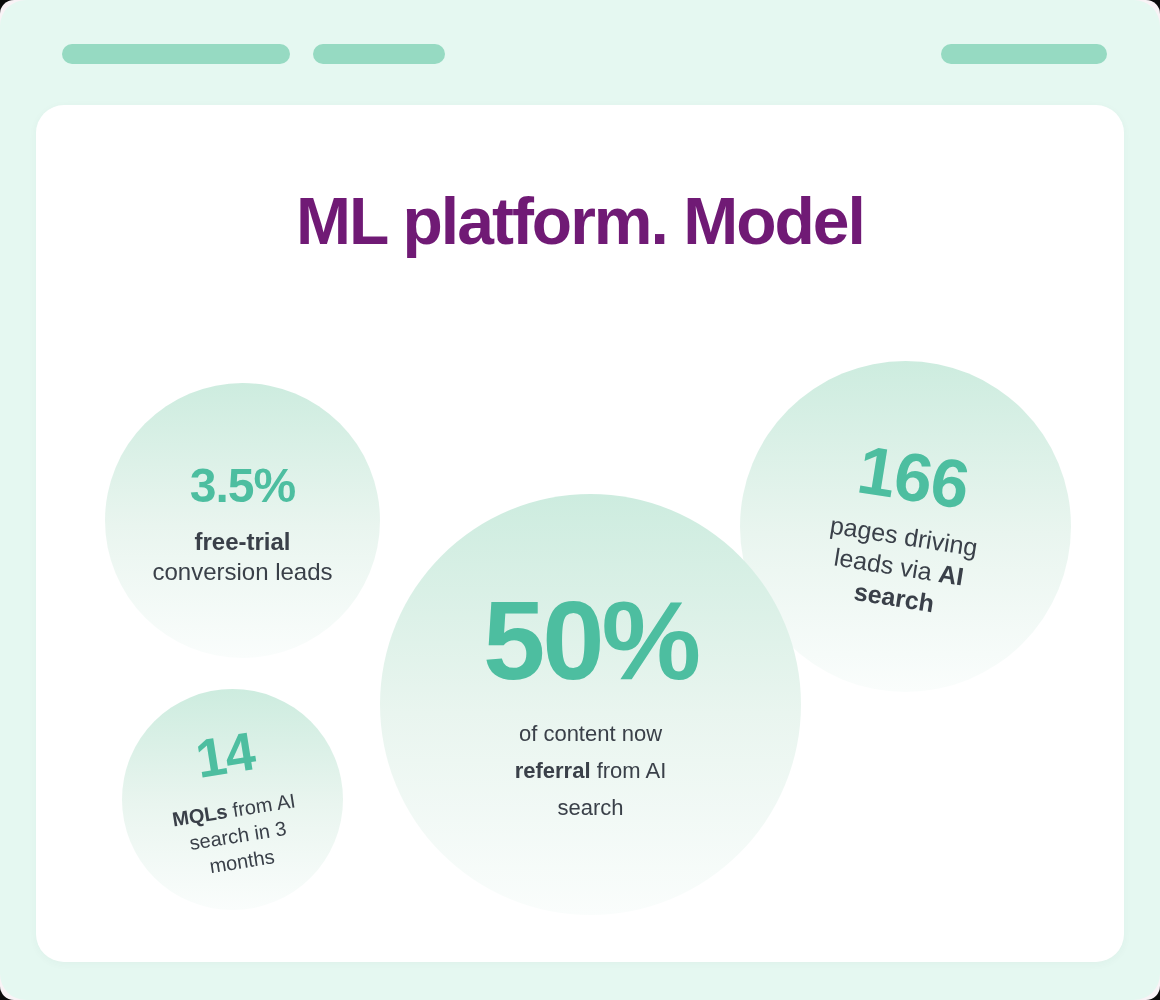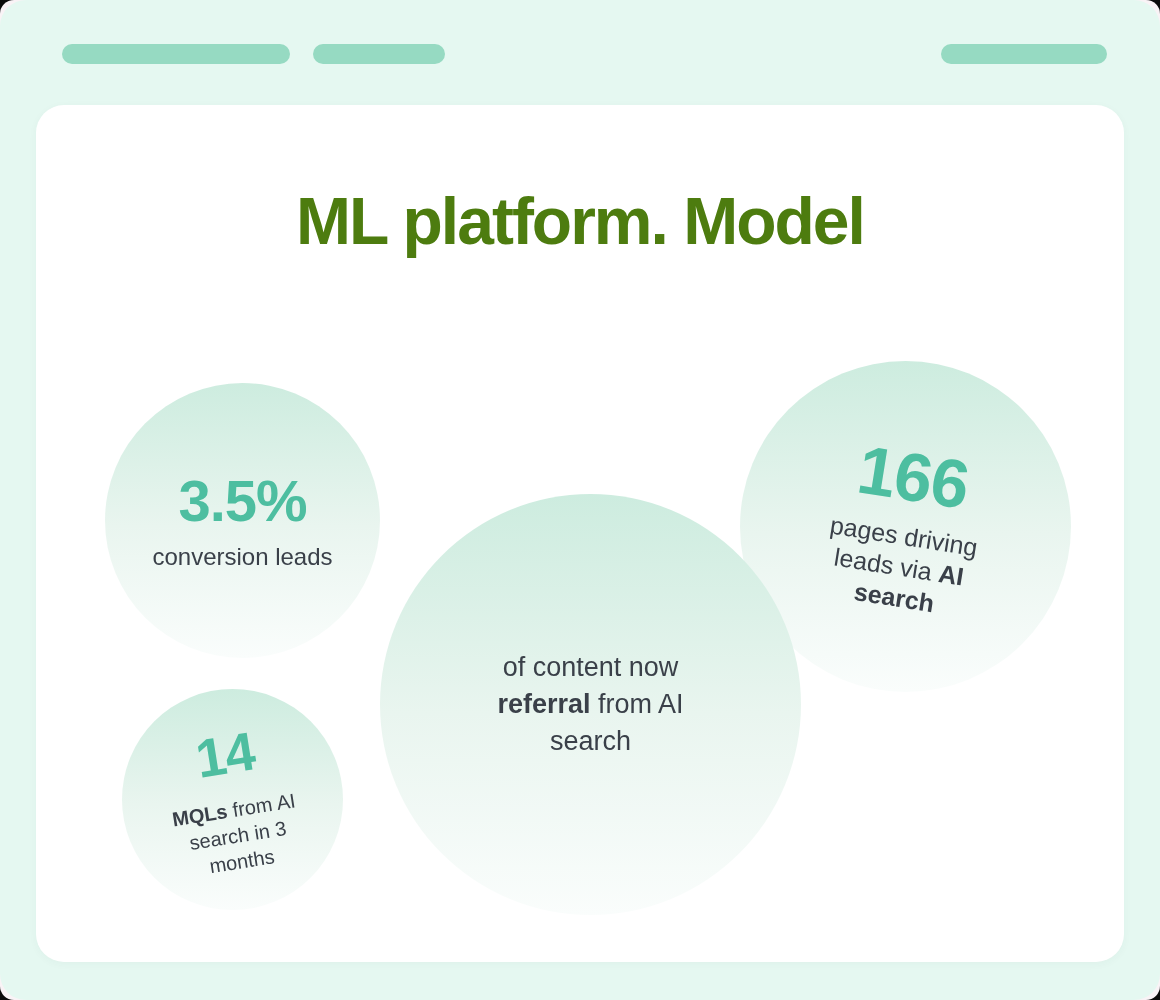--- a/index.html
+++ b/index.html
@@ -36,21 +36,21 @@
     border-radius: 28px;
     box-shadow: 0 2px 8px rgba(40,80,70,0.04);
   }
   .title {
     margin-top: 80px;
     text-align: center;
     font-size: 66px;
     line-height: 72px;
     font-weight: 700;
     letter-spacing: -2px;
-    color: #4d7c0f;
+    color: #701a75;
   }
   .bubble {
     position: absolute;
     border-radius: 50%;
     background: linear-gradient(180deg, #cdecdf 0%, #e9f5ef 52%, #fafdfc 100%);
     display: flex;
     flex-direction: column;
     align-items: center;
     justify-content: center;
     text-align: center;
@@ -63,27 +63,27 @@
   .tilt-ccw { transform: rotate(-9deg); }
   .tilt-cw, .tilt-ccw {
     display: flex; flex-direction: column;
     align-items: center; text-align: center;
   }
   .stat-value {
     color: #4dbea0;
     font-weight: 700;
     letter-spacing: -1px;
   }
-  .bubble-free-trial .stat-value { font-size: 58px;  line-height: 62px;  margin-bottom: 10px; }
+  .bubble-free-trial .stat-value { font-size: 48px;  line-height: 62px;  margin-bottom: 10px; }
   .bubble-referral   .stat-value { font-size: 112px; line-height: 116px; letter-spacing: -3px; margin-bottom: 16px; }
   .bubble-pages      .stat-value { font-size: 68px;  line-height: 74px;  margin-bottom: 8px; }
   .bubble-mqls       .stat-value { font-size: 54px;  line-height: 58px;  margin-bottom: 14px; }
   .stat-caption { color: #3a4049; }
   .bubble-free-trial .stat-caption { font-size: 24px; line-height: 30px; }
-  .bubble-referral   .stat-caption { font-size: 27px; line-height: 37px; }
+  .bubble-referral   .stat-caption { font-size: 22px; line-height: 37px; }
   .bubble-pages      .stat-caption { font-size: 25px; line-height: 31px; }
   .bubble-mqls       .stat-caption { font-size: 20px; line-height: 26px; }
   .stat-caption b { font-weight: 700; }
 </style>
 </head>
 <body>
 
 <div class="shell">
   <div class="frame">
 
@@ -91,20 +91,21 @@
     <div class="pill pill-2"></div>
     <div class="pill pill-3"></div>
 
     <div class="card">
 
       <h1 class="title"><span>ML platform. Model</span><br></h1>
 
       <div class="bubble bubble-free-trial">
         <div class="stat-value">3.5%</div>
         <div class="stat-caption">
+            <div><b>free-trial</b></div>
             <div><span>conversion leads</span></div>
           </div>
       </div>
 
       <div class="bubble bubble-pages">
         <div class="tilt-cw">
           <div class="stat-value">166</div>
           <div class="stat-caption">
               <div><span>pages driving</span></div>
               <div><span>leads via </span><b>AI</b></div>
@@ -118,20 +119,21 @@
           <div class="stat-value">14</div>
           <div class="stat-caption">
               <div><b>MQLs</b><span> from AI</span></div>
               <div><span>search in 3</span></div>
               <div><span>months</span></div>
             </div>
         </div>
       </div>
 
       <div class="bubble bubble-referral">
+        <div class="stat-value">50%</div>
         <div class="stat-caption">
             <div><span>of content now</span></div>
             <div><b>referral</b><span> from AI</span></div>
             <div><span>search</span></div>
           </div>
       </div>
 
     </div>
   </div>
 </div>

